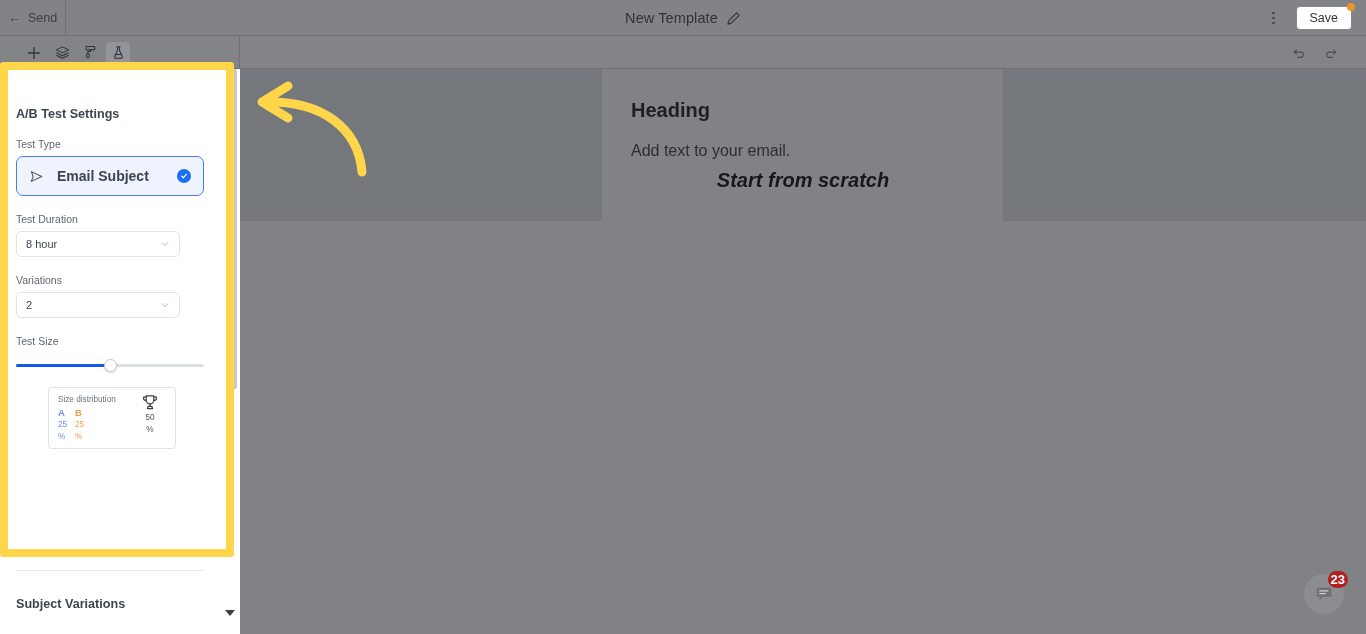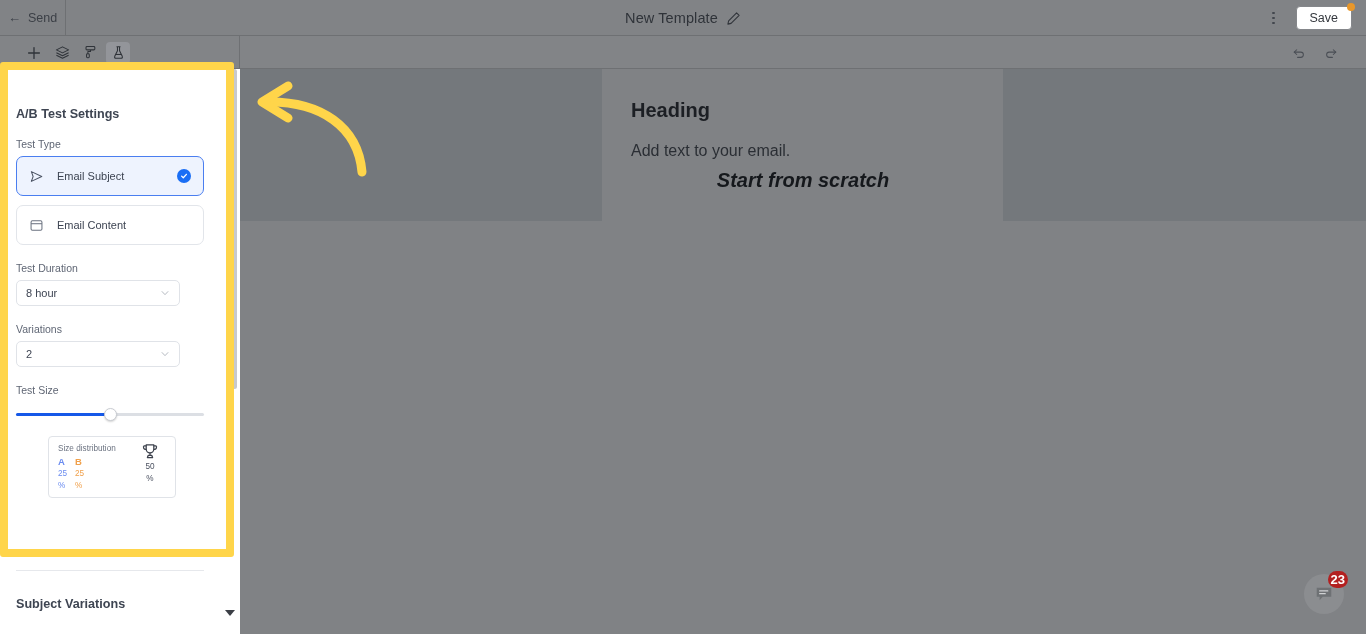--- a/index.html
+++ b/index.html
@@ -172,21 +172,21 @@
     display: flex; align-items: center;
     padding: 0 12px; gap: 13px;
     background: #fff; cursor: pointer;
     margin-bottom: 9px;
   }
   .opt.selected {
     background: #eef3fe;
     border: 1.4px solid #4a7ef0;
   }
   .opt .oicon { width: 15px; height: 15px; display: block; flex: none; }
-  .opt .olabel { font-size: 11px; color: #3d4452; flex: 1; }
+  .opt .olabel { font-size: 14px; color: #3d4452; flex: 1; font-weight: bold; }
   .check {
     width: 14px; height: 14px; border-radius: 50%;
     background: #1a6ef5; flex: none;
     display: flex; align-items: center; justify-content: center;
   }
 
   
   .selectbox {
     width: 164px; height: 26px;
     border: 1px solid #e0e3e8;
@@ -419,27 +419,20 @@
           <path d="M2.5 2.8 L13.6 8 L2.5 13.2 L4.4 8 Z" fill="none" stroke="#4a5263" stroke-width="1.1" stroke-linejoin="round"></path>
         </svg>
         <span class="olabel">Email Subject</span>
         <span class="check">
           <svg width="8" height="8" viewBox="0 0 10 10">
             <path d="M2 5.2 L4.1 7.2 L8 2.9" fill="none" stroke="#fff" stroke-width="1.6" stroke-linecap="round" stroke-linejoin="round"></path>
           </svg>
         </span>
       </div>
 
-      <div class="opt">
-        <svg class="oicon" viewBox="0 0 16 16">
-          <rect x="2.2" y="3" width="11.6" height="10" rx="1.4" fill="none" stroke="#6b7280" stroke-width="1.1"></rect>
-          <path d="M2.2 6.1 H13.8" stroke="#6b7280" stroke-width="1.1"></path>
-        </svg>
-        <span class="olabel">Email Content</span>
-      </div>
 
       <div class="field-label">Test Duration</div>
       <div class="selectbox">
         <span class="sval">8 hour</span>
         <svg class="chev" viewBox="0 0 12 12">
           <path d="M2.5 4.3 L6 8 L9.5 4.3" fill="none" stroke="#aeb3bb" stroke-width="1.1" stroke-linecap="round" stroke-linejoin="round"></path>
         </svg>
       </div>
 
       <div class="field-label">Variations</div>

